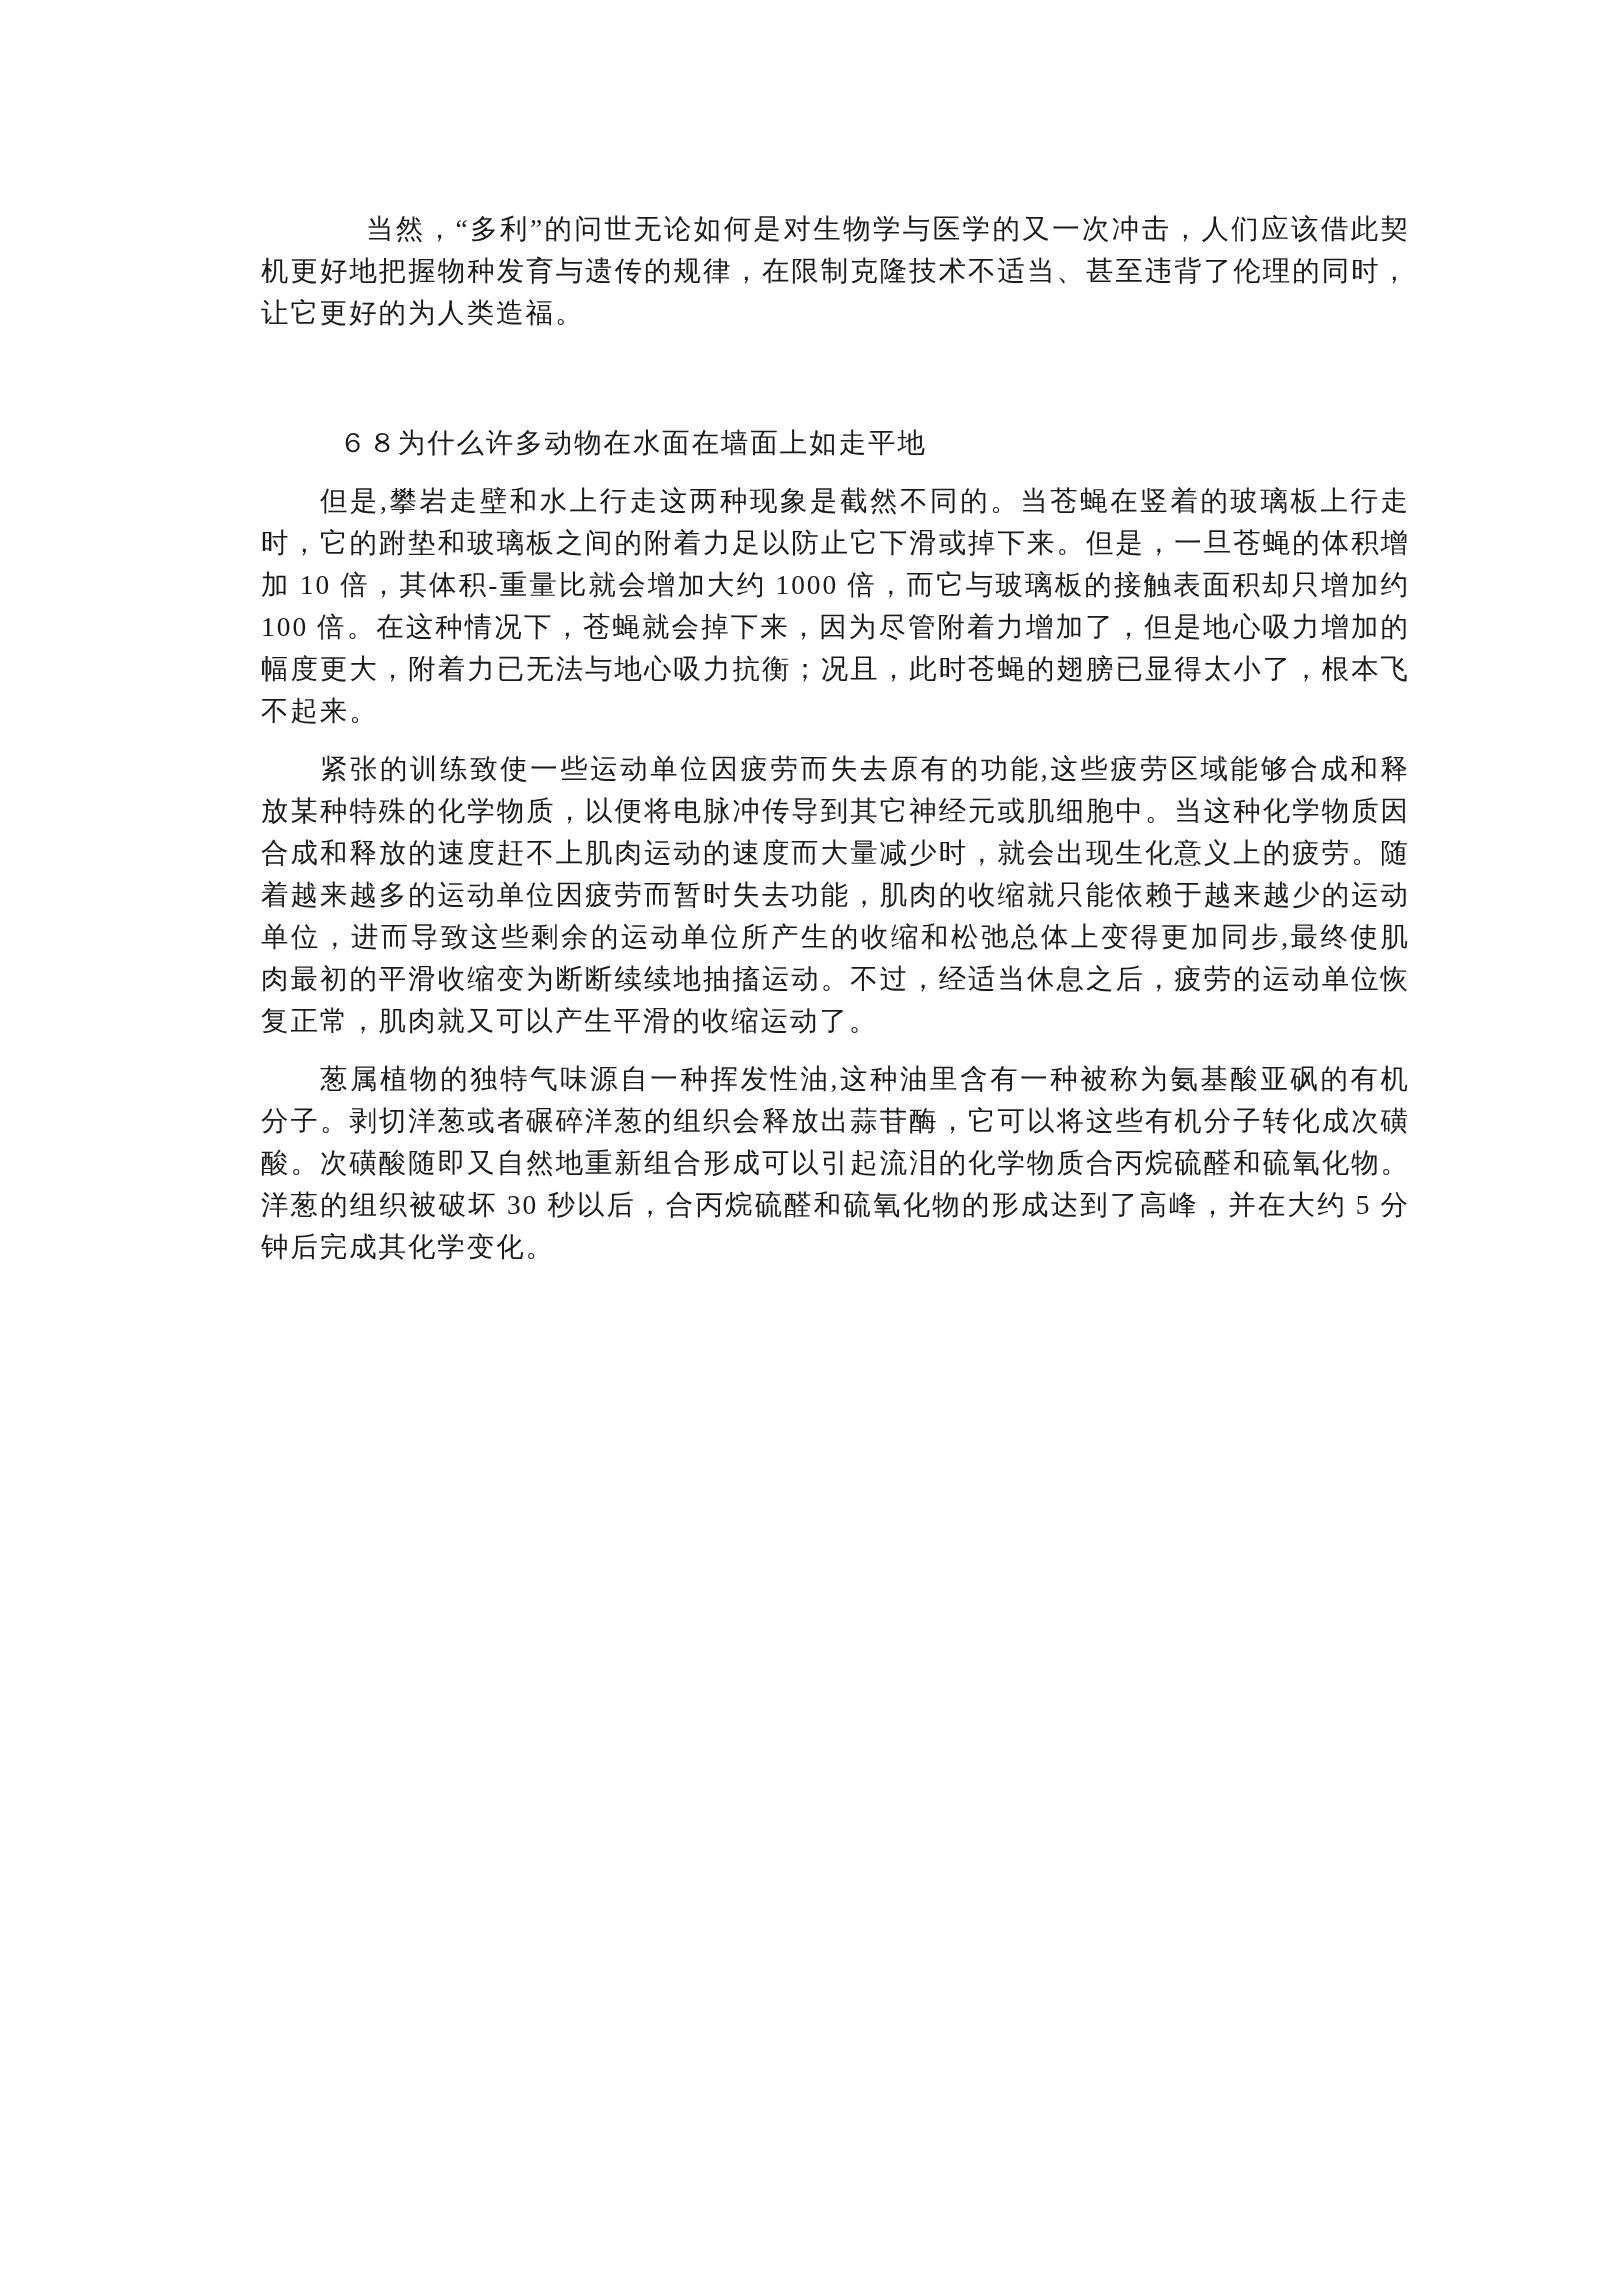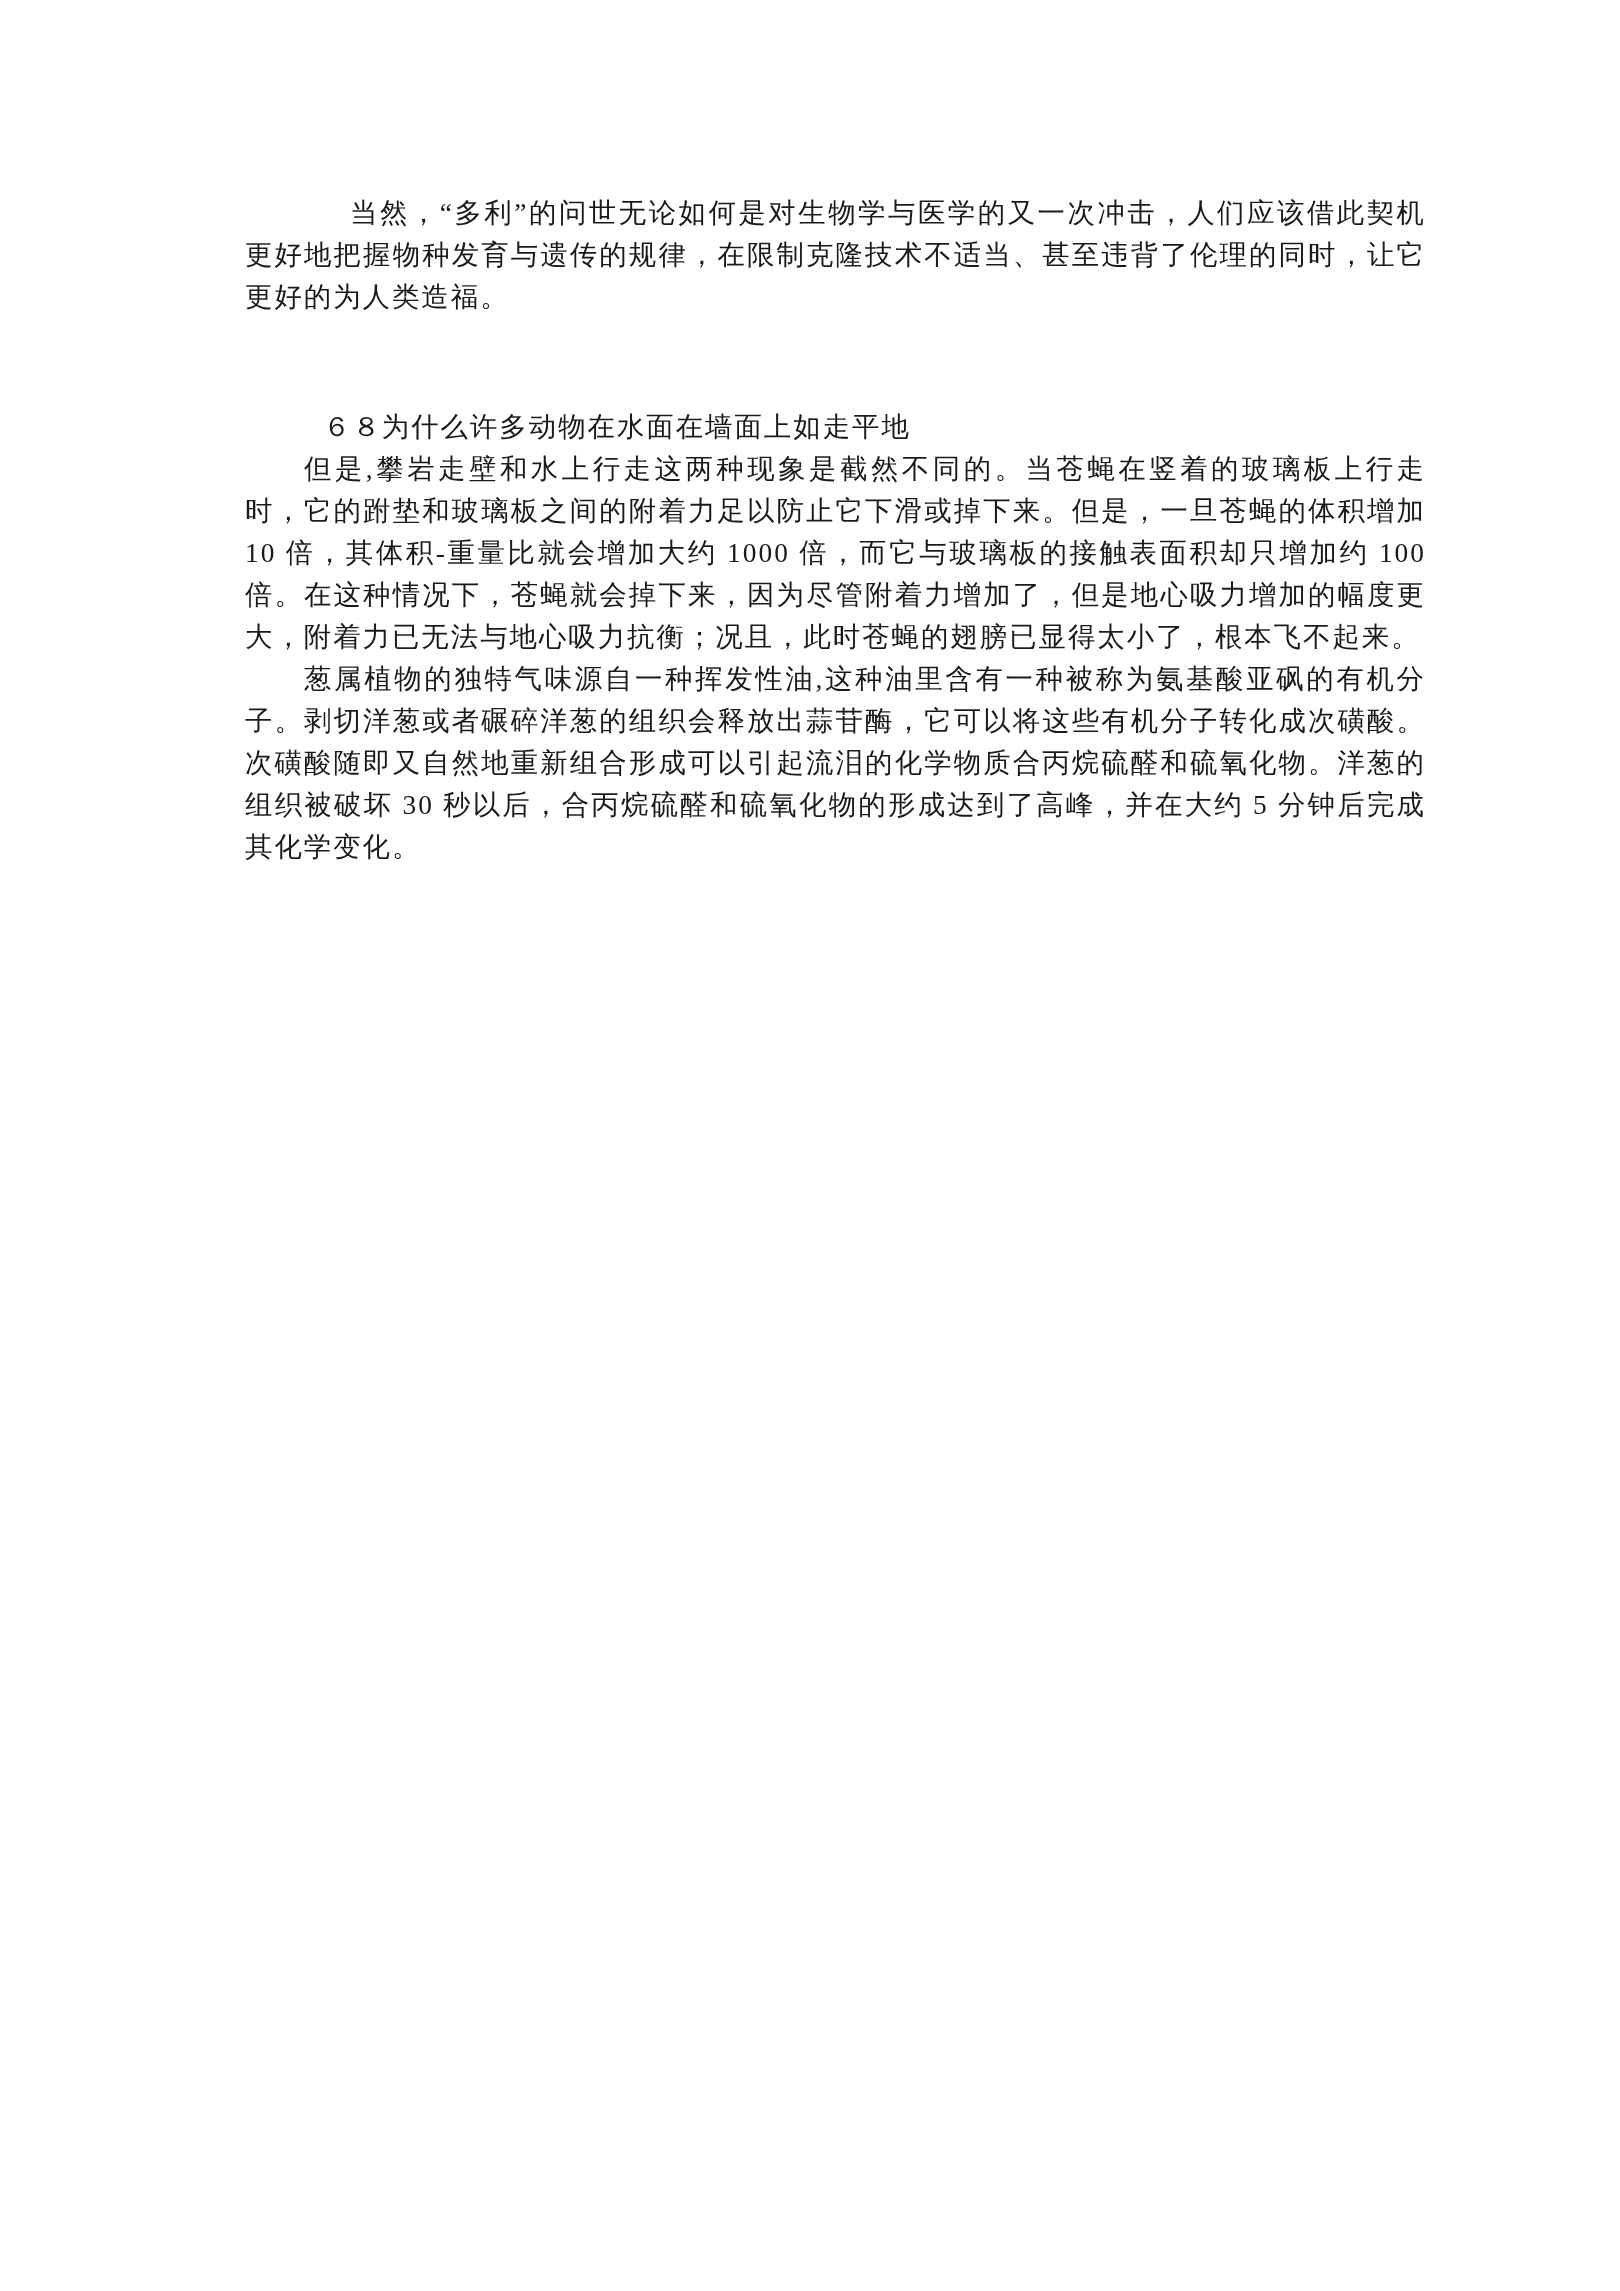--- a/index.html
+++ b/index.html
@@ -13,21 +13,21 @@
     height: 2292px;
     margin: 0 auto;
     background: #ffffff;
     box-sizing: border-box;
     padding: 192px 194px 0 245px;
     font-family: "Liberation Serif", "DejaVu Serif", serif;
     color: #1a1a1a;
     overflow: hidden;
   }
   .para, .heading {
-    margin: 0;
+    margin: 16px;
     font-size: 27.4px;
     line-height: 42px;
     font-weight: normal;
     text-align: justify;
     letter-spacing: 2px;
     word-break: break-all;
     overflow-wrap: anywhere;
   }
   .indent-intro { text-indent: 105px; }
   .indent-body  { text-indent: 59px; }
@@ -37,17 +37,18 @@
 </head>
 <body>
 
 <div class="page">
 
   <p class="para indent-intro">当然，“多利”的问世无论如何是对生物学与医学的又一次冲击，人们应该借此契机更好地把握物种发育与遗传的规律，在限制克隆技术不适当、甚至违背了伦理的同时，让它更好的为人类造福。</p>
 
   <h2 class="heading sec-gap">６８为什么许多动物在水面在墙面上如走平地</h2>
   <p class="para indent-body">但是,攀岩走壁和水上行走这两种现象是截然不同的。当苍蝇在竖着的玻璃板上行走时，它的跗垫和玻璃板之间的附着力足以防止它下滑或掉下来。但是，一旦苍蝇的体积增加 10 倍，其体积-重量比就会增加大约 1000 倍，而它与玻璃板的接触表面积却只增加约 100 倍。在这种情况下，苍蝇就会掉下来，因为尽管附着力增加了，但是地心吸力增加的幅度更大，附着力已无法与地心吸力抗衡；况且，此时苍蝇的翅膀已显得太小了，根本飞不起来。</p>
 
+  <p class="para indent-body">紧张的训练致使一些运动单位因疲劳而失去原有的功能,这些疲劳区域能够合成和释放某种特殊的化学物质，以便将电脉冲传导到其它神经元或肌细胞中。当这种化学物质因合成和释放的速度赶不上肌肉运动的速度而大量减少时，就会出现生化意义上的疲劳。随着越来越多的运动单位因疲劳而暂时失去功能，肌肉的收缩就只能依赖于越来越少的运动单位，进而导致这些剩余的运动单位所产生的收缩和松弛总体上变得更加同步,最终使肌肉最初的平滑收缩变为断断续续地抽搐运动。不过，经适当休息之后，疲劳的运动单位恢复正常，肌肉就又可以产生平滑的收缩运动了。</p>
 
   <p class="para indent-body">葱属植物的独特气味源自一种挥发性油,这种油里含有一种被称为氨基酸亚砜的有机分子。剥切洋葱或者碾碎洋葱的组织会释放出蒜苷酶，它可以将这些有机分子转化成次磺酸。次磺酸随即又自然地重新组合形成可以引起流泪的化学物质合丙烷硫醛和硫氧化物。洋葱的组织被破坏 30 秒以后，合丙烷硫醛和硫氧化物的形成达到了高峰，并在大约 5 分钟后完成其化学变化。</p>
 
 </div>
 
 
 </body></html>

